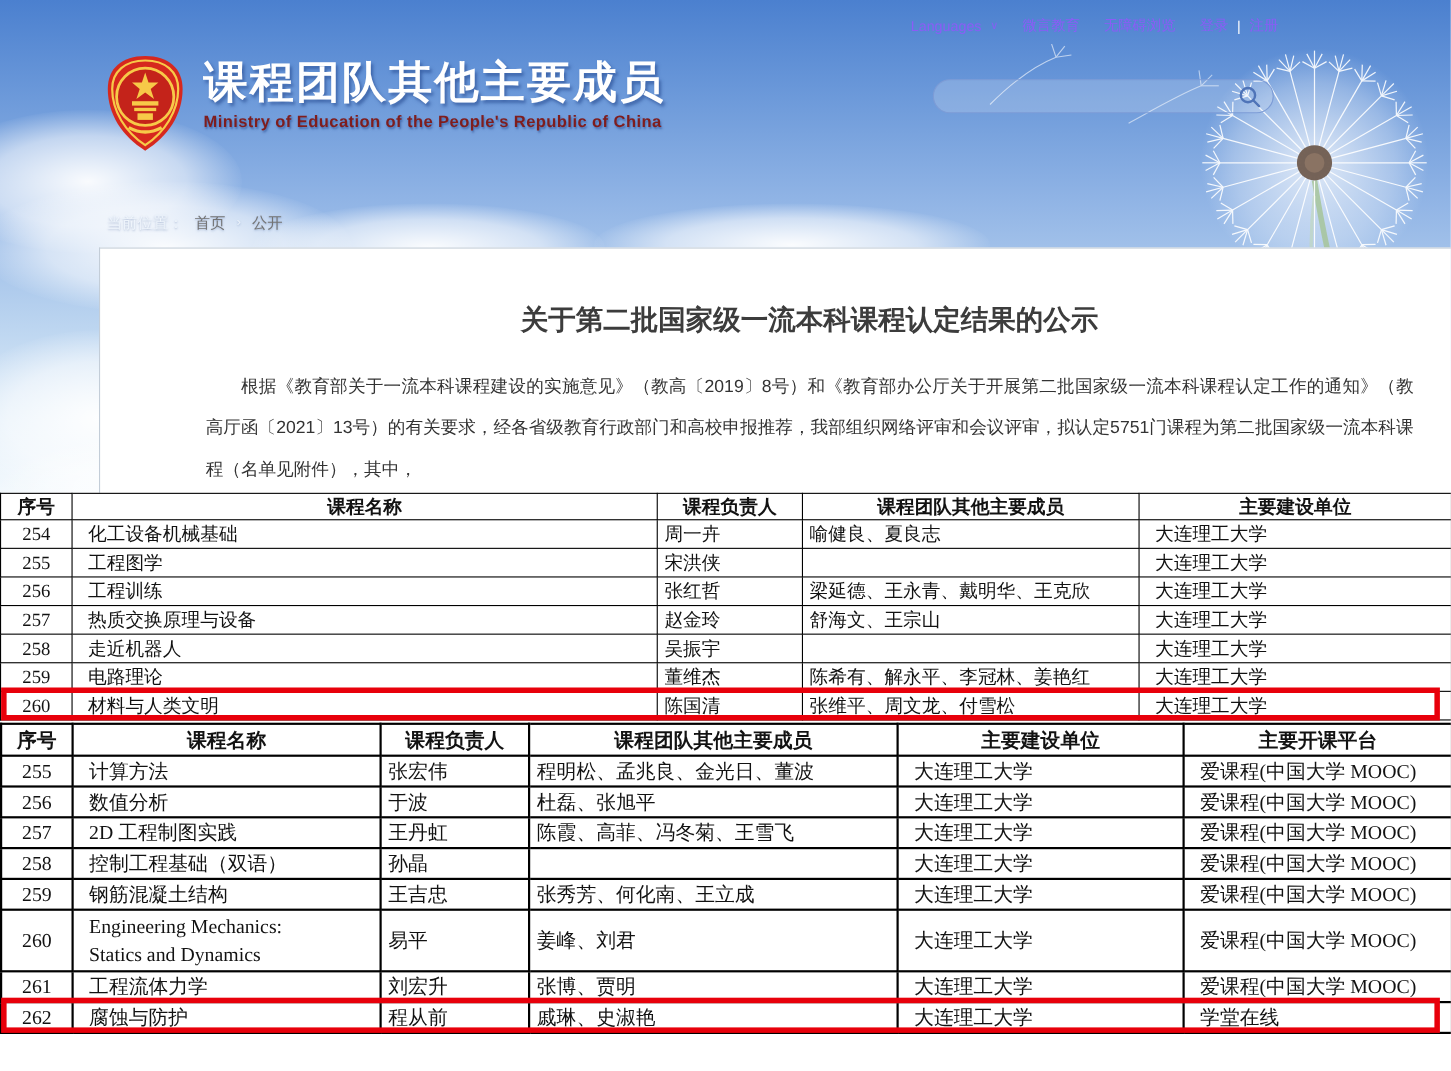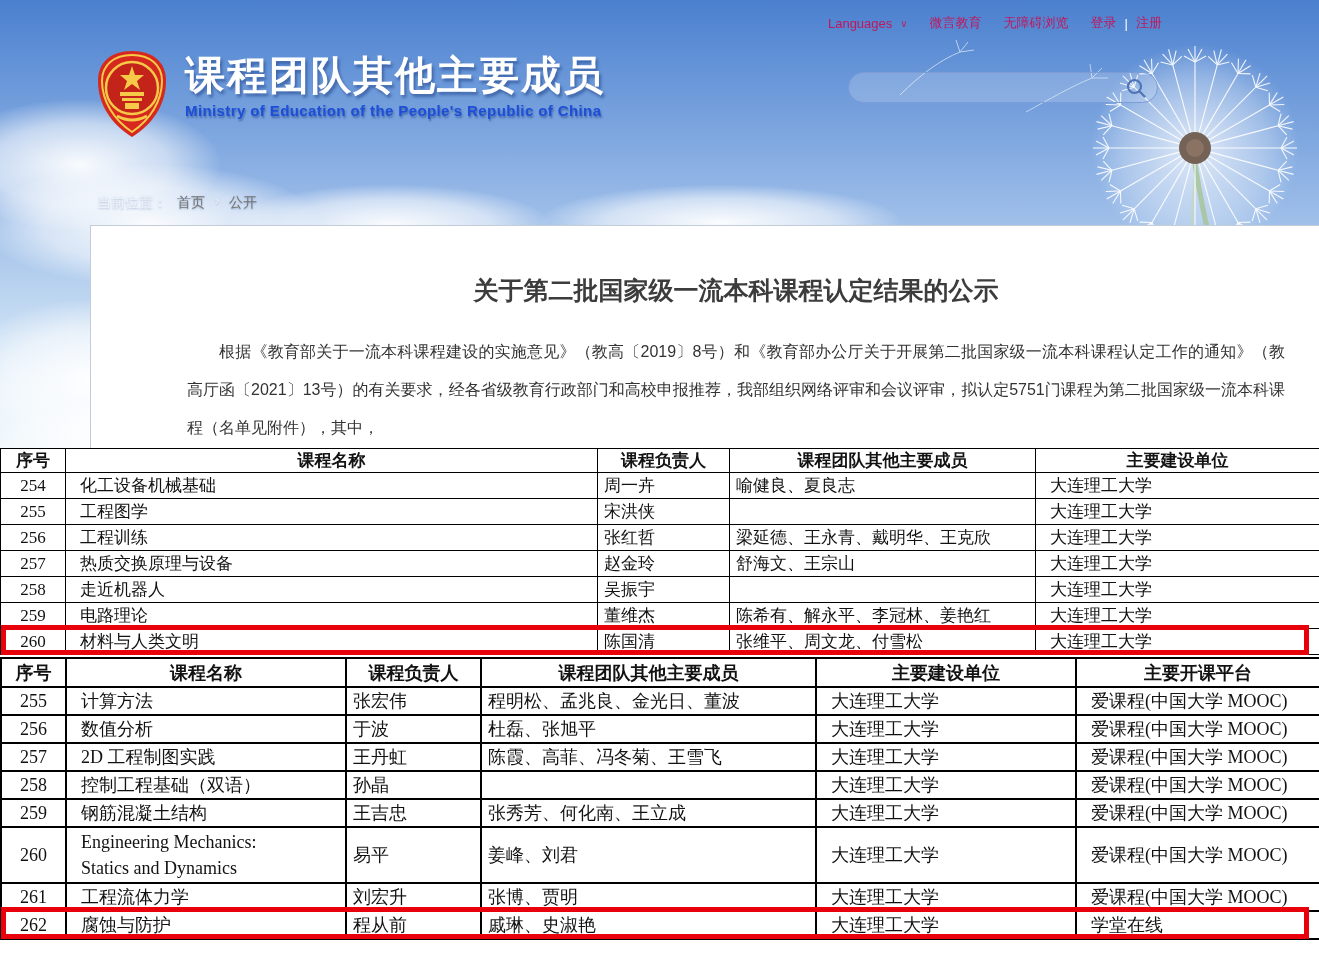--- a/index.html
+++ b/index.html
@@ -8,29 +8,29 @@
 
   
   .sky { position: absolute; top: 0; left: 0; width: 1319px; height: 450px;
          background: linear-gradient(180deg, #4b80cf 0%, #6d9ada 20%, #93b6e6 42%, #bcd5f0 66%, #dfedf9 85%, #f3f9fd 100%);
          overflow: hidden; z-index: 0; }
   .cloud { position: absolute; border-radius: 50%;
            background: radial-gradient(ellipse at center, rgba(255,255,255,0.95) 0%, rgba(255,255,255,0.55) 45%, rgba(255,255,255,0) 72%); }
 
   .topnav { position: absolute; top: 14px; right: 157px; z-index: 2; display: flex; align-items: center; gap: 22px;
             color: #fff; font-size: 13px; }
-  .topnav a, .topnav .lang { color: #be185d; text-decoration: none; cursor: pointer; }
+  .topnav a, .topnav .lang { color: #8b5cf6; text-decoration: none; cursor: pointer; }
   .topnav .pair { display: flex; align-items: center; gap: 8px; }
   .chev { font-size: 10px; opacity: .9; }
 
   .brand { position: absolute; top: 50px; left: 95px; z-index: 2; display: flex; align-items: flex-start; gap: 16px; }
   .brand-text { padding-top: 2px; }
   .site-title { font-size: 40px; font-weight: bold; color: #fff; letter-spacing: 2px;
                 text-shadow: 2px 3px 3px rgba(35,70,140,.6); line-height: 46px; }
-  .site-sub { margin-top: 4px; font-size: 15px; font-weight: bold; color: #1d4ed8; letter-spacing: .4px;
+  .site-sub { margin-top: 4px; font-size: 15px; font-weight: bold; color: #7f1d1d; letter-spacing: .4px;
               text-shadow: 1px 2px 2px rgba(35,70,140,.6); }
 
   .search { position: absolute; top: 72px; left: 848px; z-index: 2; width: 310px; height: 31px;
             border: 1px solid #7d9cd6; border-radius: 16px; background: rgba(255,255,255,0.18);
             display: flex; align-items: center; padding: 0 10px 0 16px; }
   .search input { flex: 1; border: none; outline: none; background: transparent; font-size: 14px; color: #234; height: 26px; }
   .search-btn { width: 22px; height: 22px; border: none; background: transparent; cursor: pointer; padding: 0; }
 
   .breadcrumb { position: absolute; top: 194px; left: 97px; z-index: 2; font-size: 14px; color: #eef4fb;
                 display: flex; gap: 10px; text-shadow: 0 1px 2px rgba(60,90,150,.4); }

